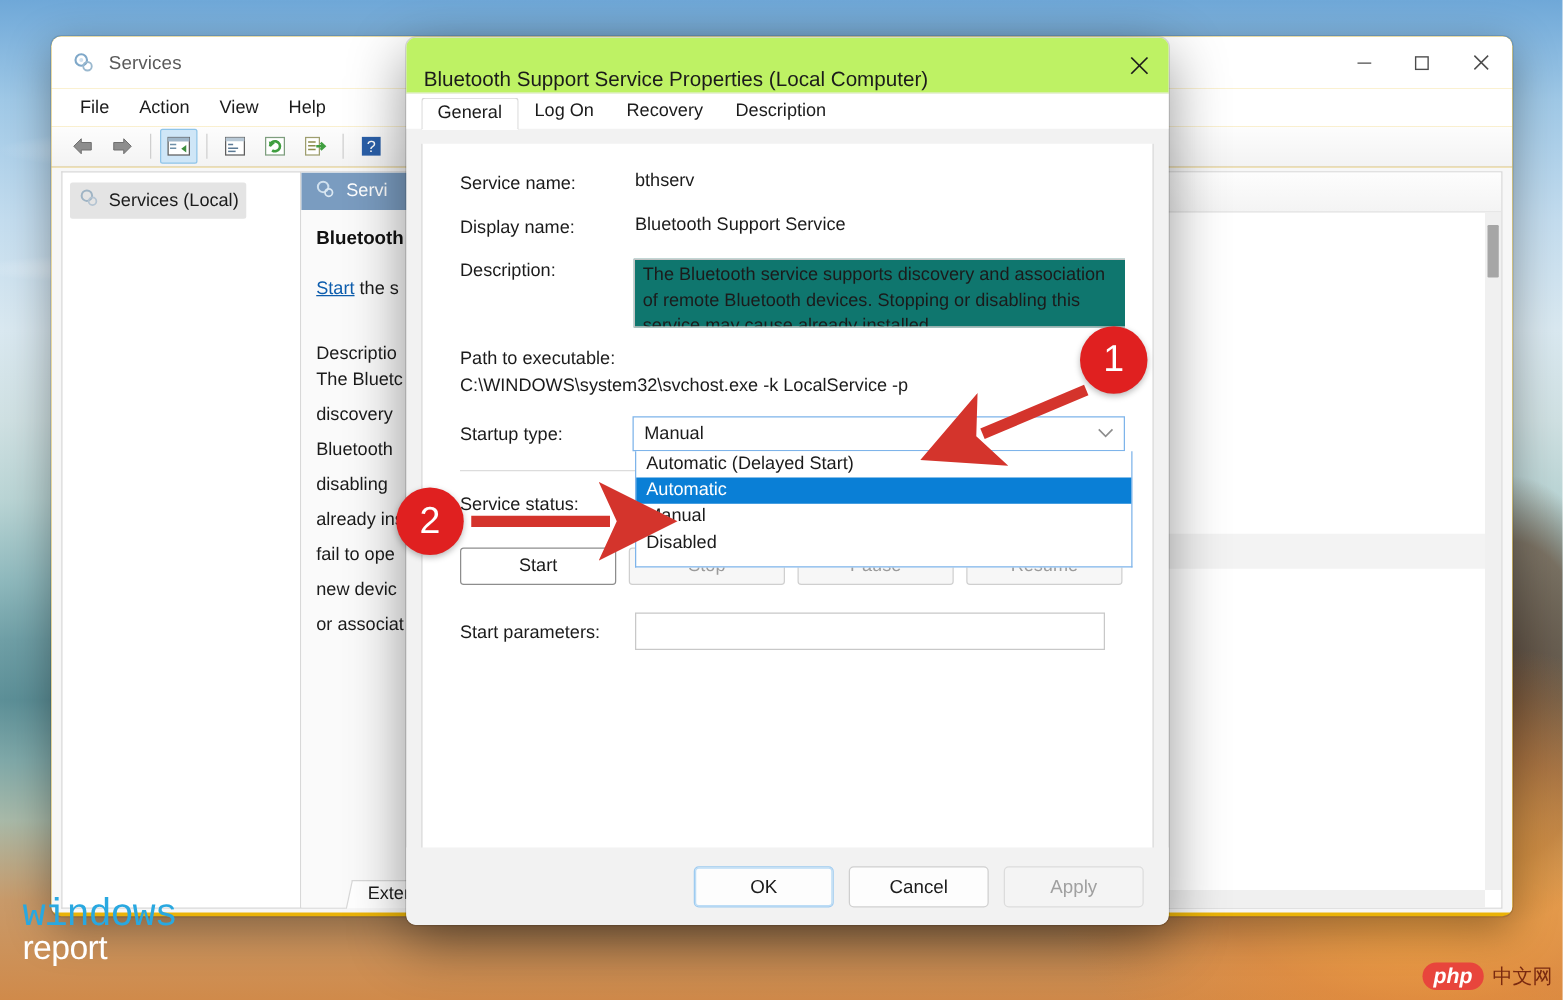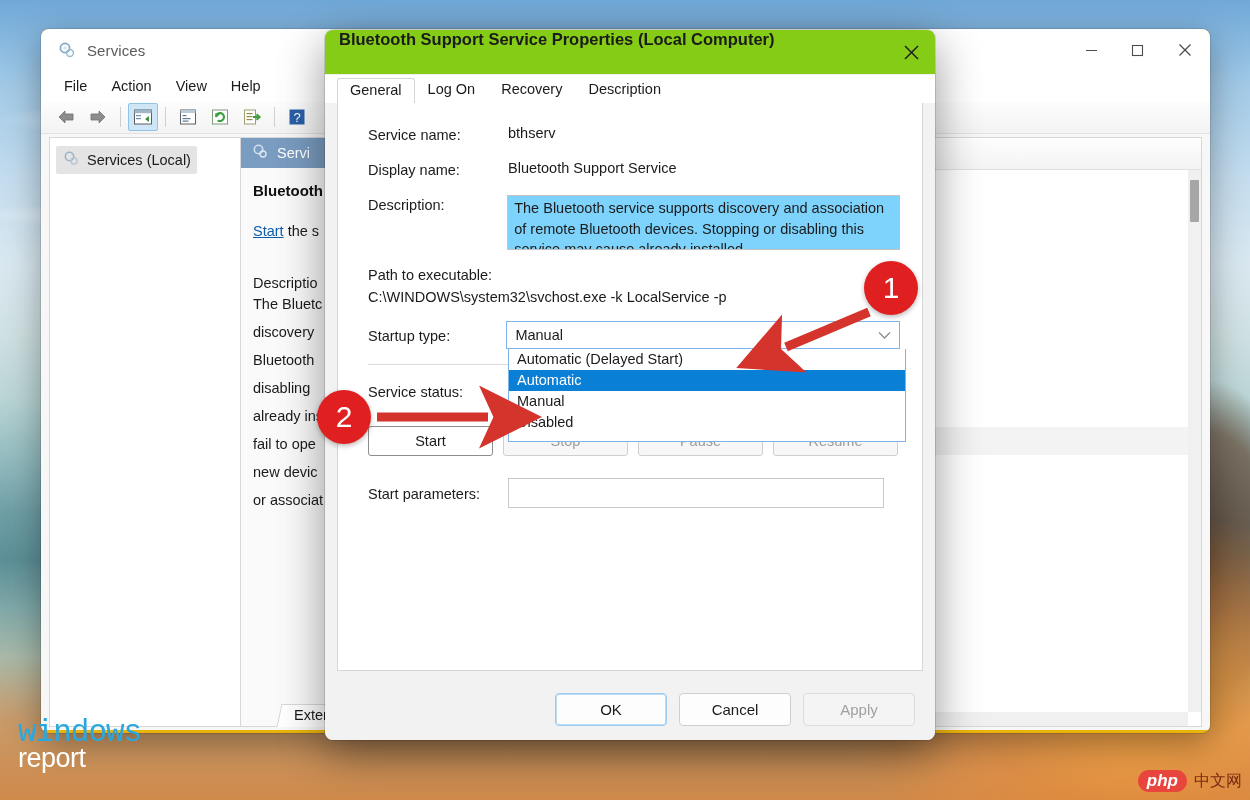--- a/index.html
+++ b/index.html
@@ -158,53 +158,52 @@
   .tab-item span { display:inline-block; transform: skewX(12deg); }
 
   
   #props-dialog {
     position:absolute; left:325px; top:30px; width:610px; height:710px;
     background:#f2f2f2; border-radius:8px;
     box-shadow: 0 14px 46px rgba(0,0,0,.42), 0 0 0 1px rgba(0,0,0,.12);
     overflow:hidden;
   }
   .dlg-titlebar {
-    height:45px; background:#84cc16; display:flex; align-items:flex-start; position:relative;
+    height:45px; background:#bef264; display:flex; align-items:flex-end; position:relative;
     border-bottom:1px solid #f0f0f0;
-    font-weight:bold;
   }
   .dlg-title { margin-left:14px; font-size:16.5px; color:#1b1b1b; }
   .dlg-close {
     position:absolute; right:0; top:0; width:48px; height:45px;
     display:flex; align-items:center; justify-content:center; color:#1b1b1b;
   }
   .dlg-tabs {
     display:flex; align-items:flex-end; height:28px; padding-left:12px;
     background:#ffffff;
   }
   .dlg-tab {
     font-size:14.5px; color:#1b1b1b; padding:3px 12px 5px 12px;
     border:1px solid transparent;
   }
   .dlg-tab.active {
     background:#ffffff; border:1px solid #d6d6d6; border-bottom:1px solid #ffffff;
     border-radius:3px 3px 0 0; position:relative; top:1px;
   }
   .dlg-body {
-    margin:0 12px; height:568px; background:#ffffff;
+    margin:12px 12px; height:568px; background:#ffffff;
     border:1px solid #d6d6d6; border-top:none; padding:22px 22px 0 30px;
     position:relative;
   }
   .fld-row { display:flex; align-items:flex-start; margin-bottom:17px; }
   .fld-label { width:140px; font-size:14.5px; color:#1b1b1b; padding-top:2px; }
   .fld-value { font-size:14.5px; color:#1b1b1b; }
 
   .desc-box {
     width:395px; height:55px; border:1px solid #c4c4c4; border-right:none;
-    background:#7dd3fc; padding:2px 6px 0 6px; overflow:hidden;
+    background:#0f766e; padding:2px 6px 0 6px; overflow:hidden;
     font-size:14.5px; color:#1b1b1b; line-height:1.43;
   }
   .path-label { font-size:14.5px; color:#1b1b1b; margin-bottom:6px; }
   .path-value { font-size:14.5px; color:#1b1b1b; margin-bottom:16px; }
 
   .combo-row { display:flex; align-items:center; position:relative; }
   .combo {
     width:398px; height:28px; border:1px solid #7eb4ea; background:#ffffff;
     display:flex; align-items:center; padding:0 8px; font-size:14.5px; color:#1b1b1b;
     justify-content:space-between;

